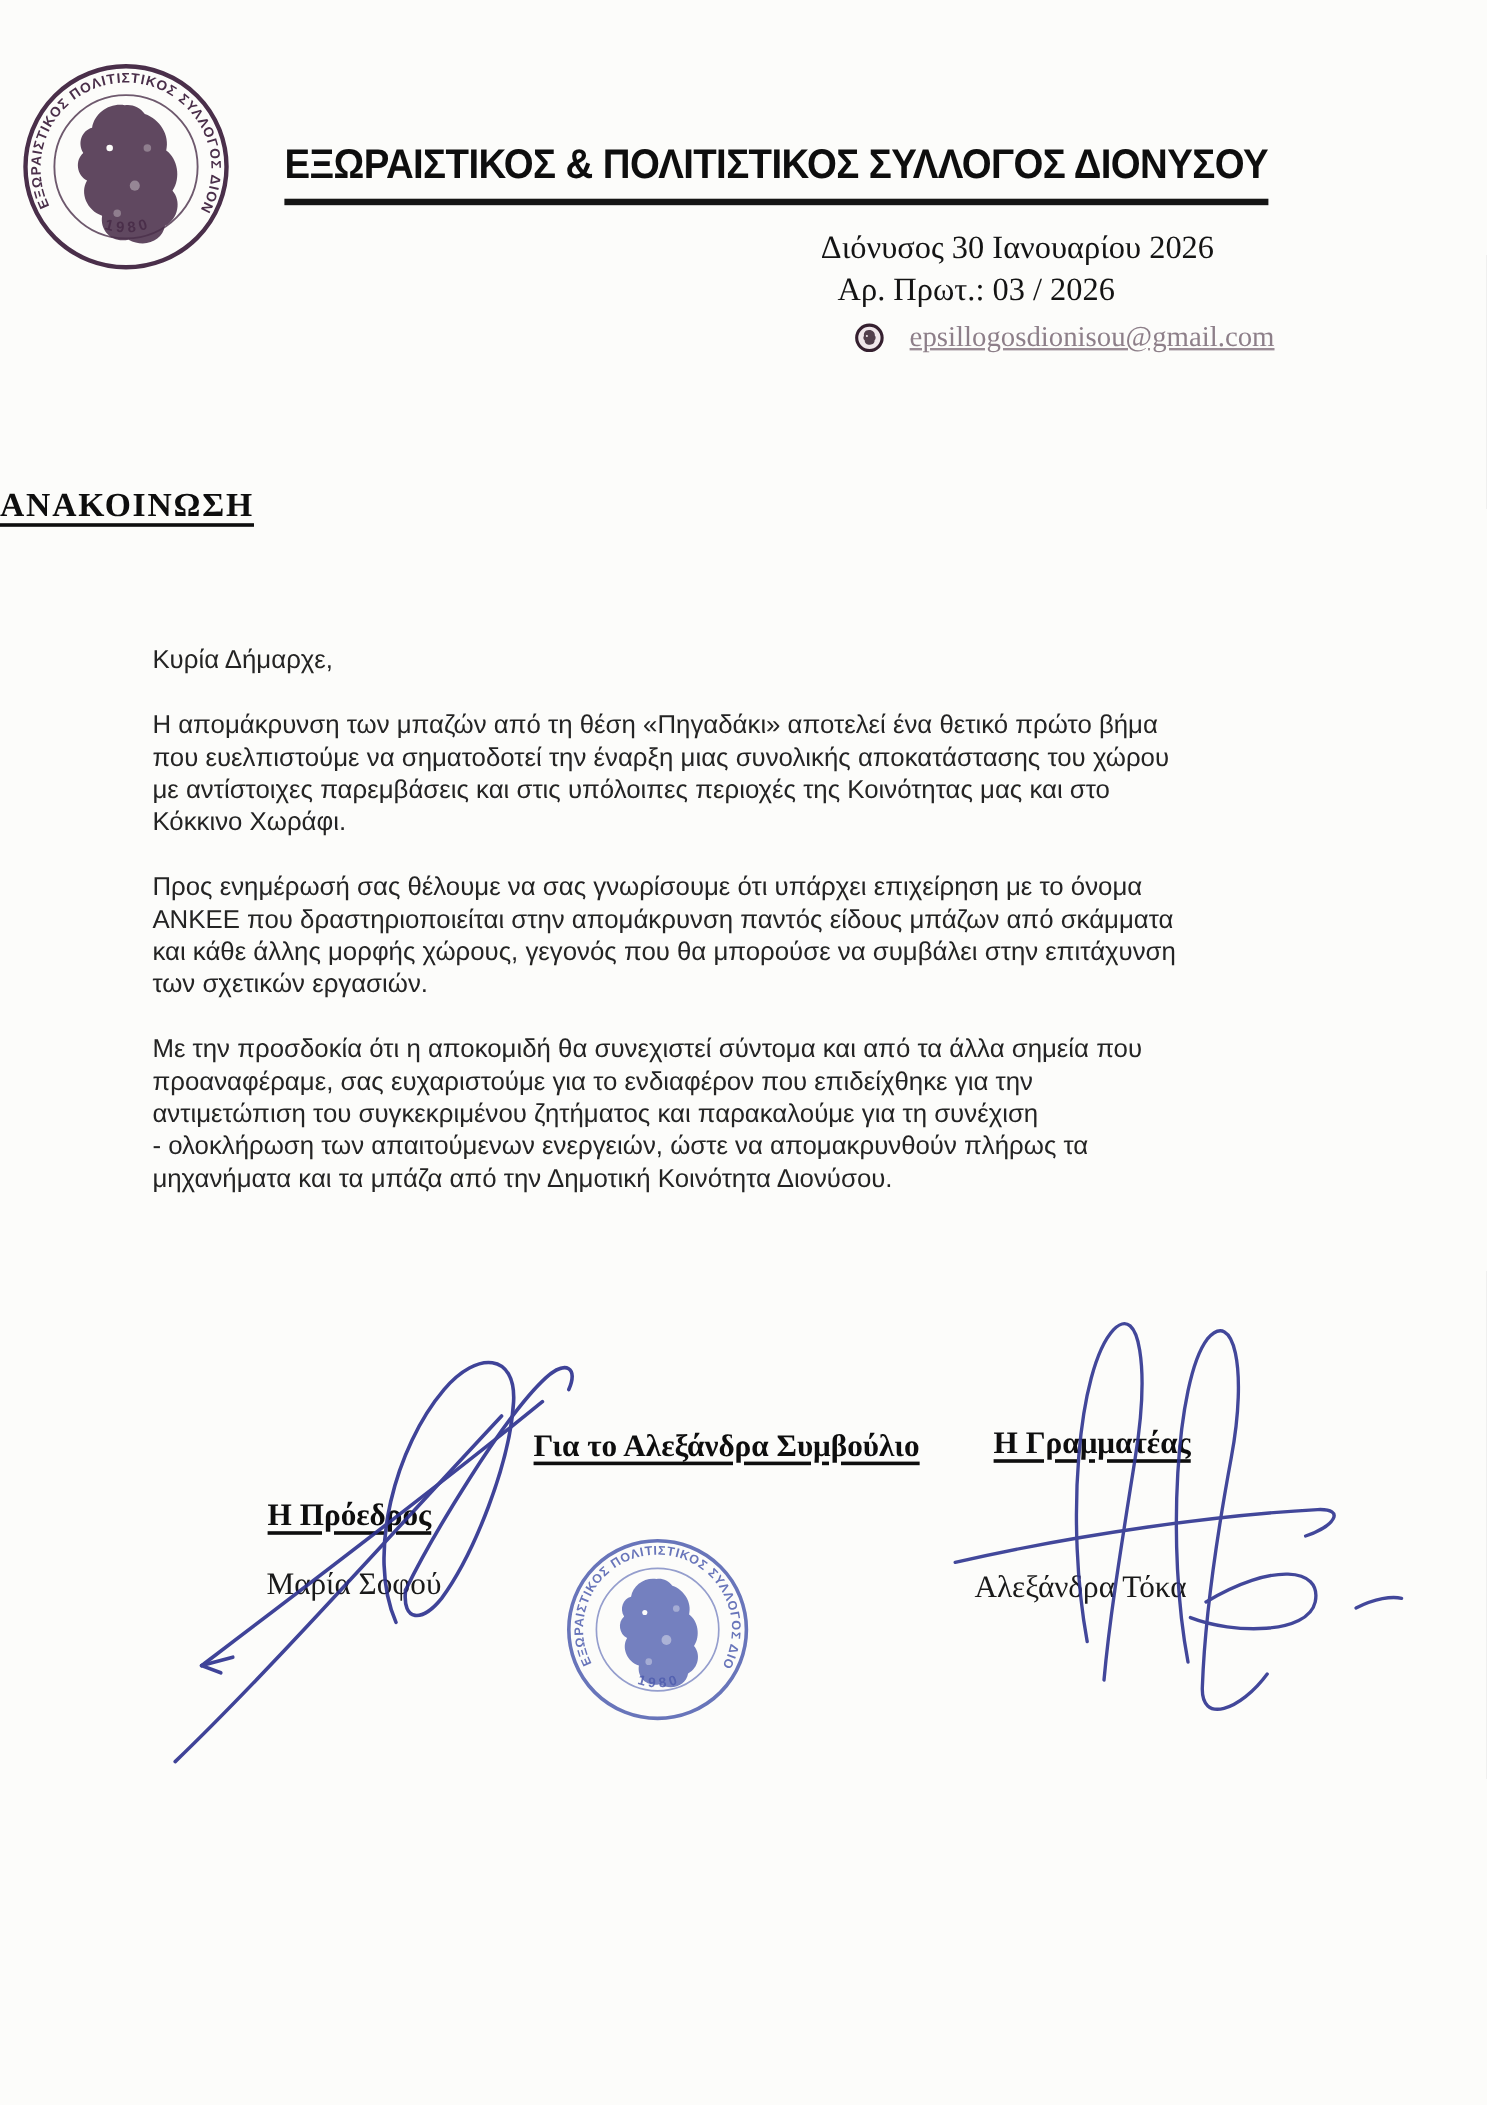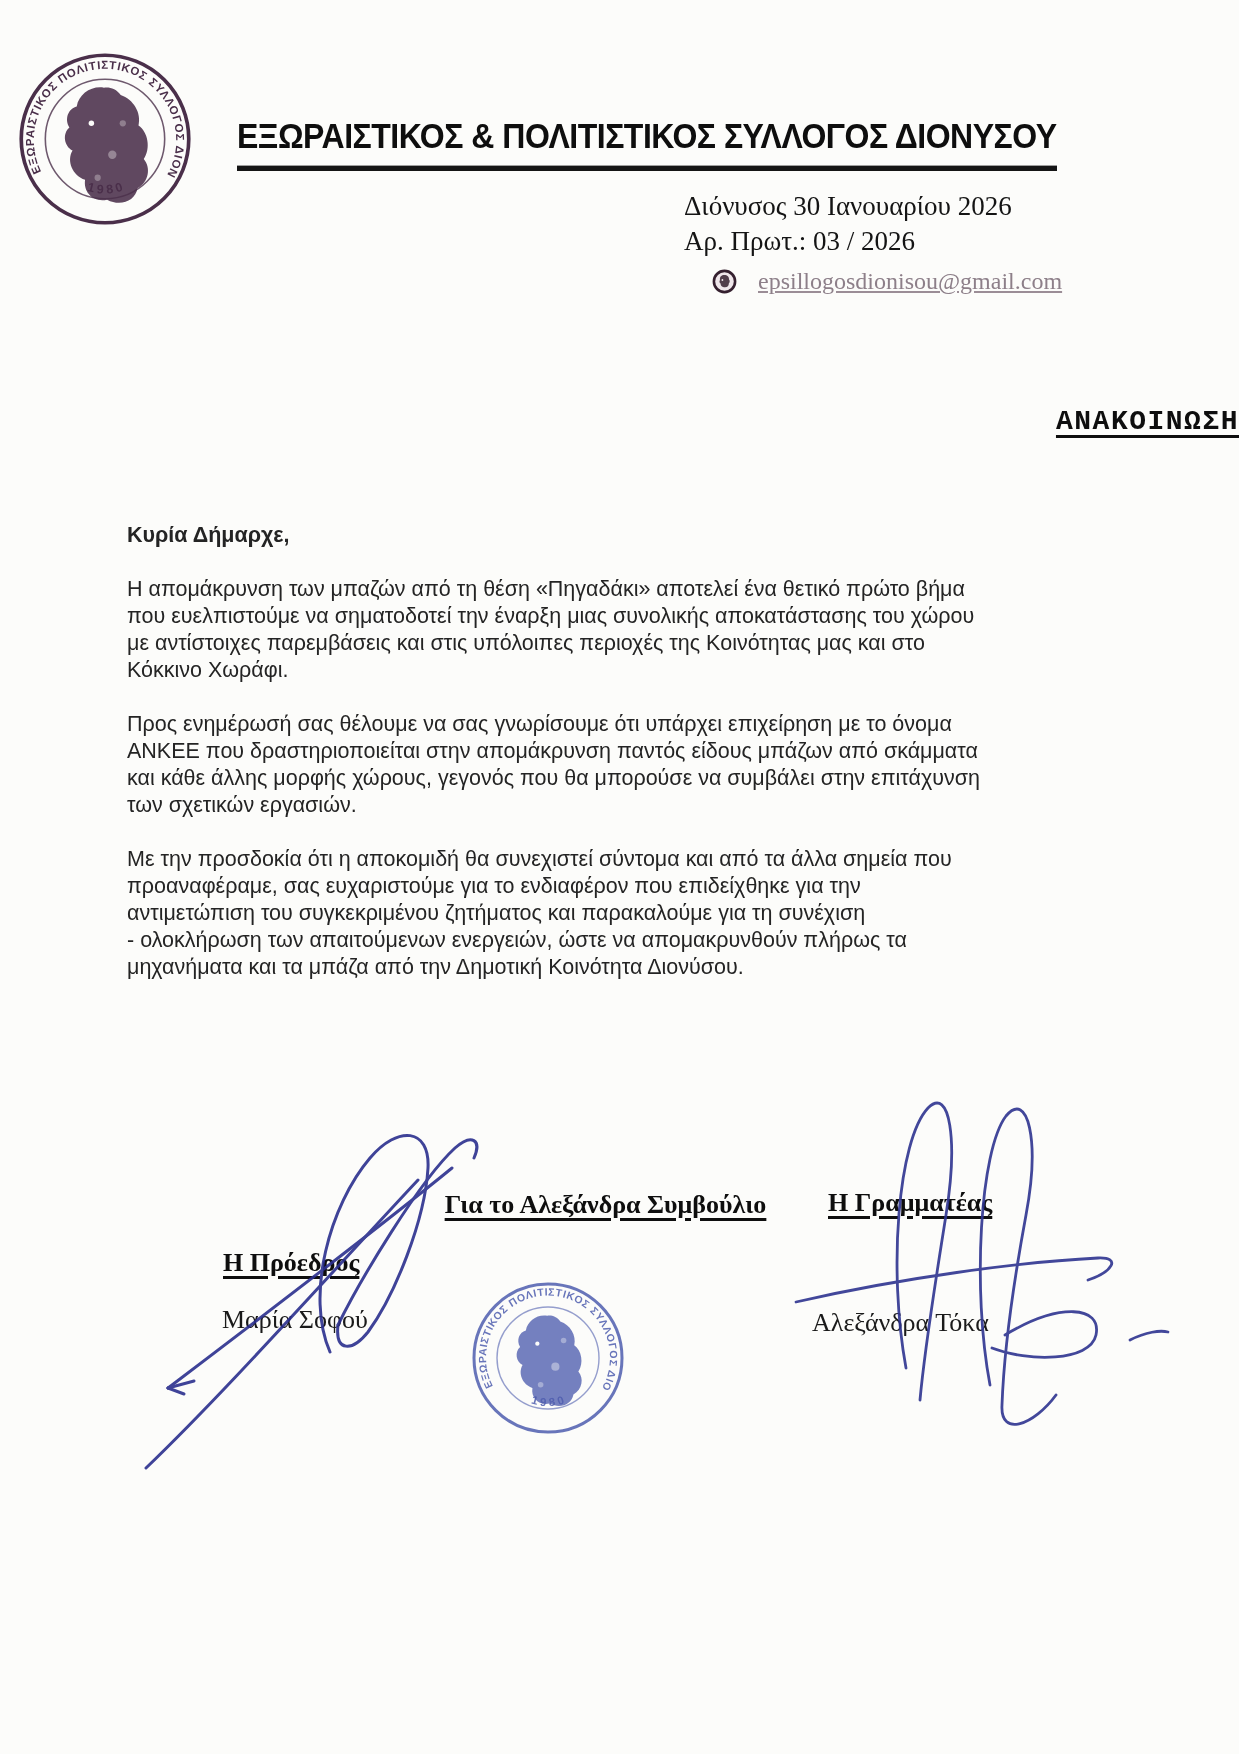--- a/index.html
+++ b/index.html
@@ -14,39 +14,39 @@
     position:absolute; left:237px; top:96px; display:inline-block;
     font-family:"Liberation Sans", sans-serif; font-weight:700;
     font-size:32px; letter-spacing:-0.5px; white-space:nowrap; color:#0e0e0e;
     border-bottom:5px solid #151515; padding-bottom:8px;
     transform:scaleY(1.08); transform-origin:left top;
   }
   .meta {
     position:absolute; left:684px; top:190px;
     font-family:"Liberation Serif", serif; font-size:27px; line-height:33px; color:#141414;
   }
-  .meta .proto-line { margin-top:2px; }
+  .meta .proto-line { margin-left:14px; margin-top:2px; }
   .email-row { display:flex; align-items:center; gap:21px; margin-top:7px; margin-left:28px; }
   .email-link {
     font-family:"Liberation Serif", serif; font-size:24px;
     color:#8d7f89; text-decoration:underline; text-decoration-color:#9b8d96;
   }
   
   .doc-title {
-    position:absolute; top:406px; left:0; width:100%; text-align:right;
-    font-family:Liberation Mono, monospace; font-weight:700; font-size:28px;
+    position:absolute; top:406px; left:0; width:100%; text-align:left;
+    font-family:Liberation Serif, serif; font-weight:700; font-size:28px;
     letter-spacing:1.5px; color:#0e0e0e;
   }
   .doc-title span { text-decoration:underline; text-decoration-thickness:3px; text-underline-offset:6px; }
   
   .body-text {
     position:absolute; left:127px; top:522px; width:1000px;
     font-size:21.5px; line-height:27px; color:#242424;
   }
-  .salutation { margin:0 0 27px 0;font-weight:bold; }
+  .salutation { margin:15px 0 27px 0; }
   .para { white-space:pre-line; margin:0 0 27px 0; }
   
   .board-heading {
     position:absolute; top:1190px; left:-14px; width:100%; text-align:center;
     font-family:"Liberation Serif", serif; font-weight:700; font-size:26px; color:#0e0e0e;
   }
   .board-heading span { text-decoration:underline; text-decoration-thickness:3px; text-underline-offset:5px; }
   .sig-title {
     position:absolute; font-family:"Liberation Serif", serif; font-weight:700; font-size:26px; color:#0e0e0e;
     text-decoration:underline; text-decoration-thickness:2.5px; text-underline-offset:5px;

